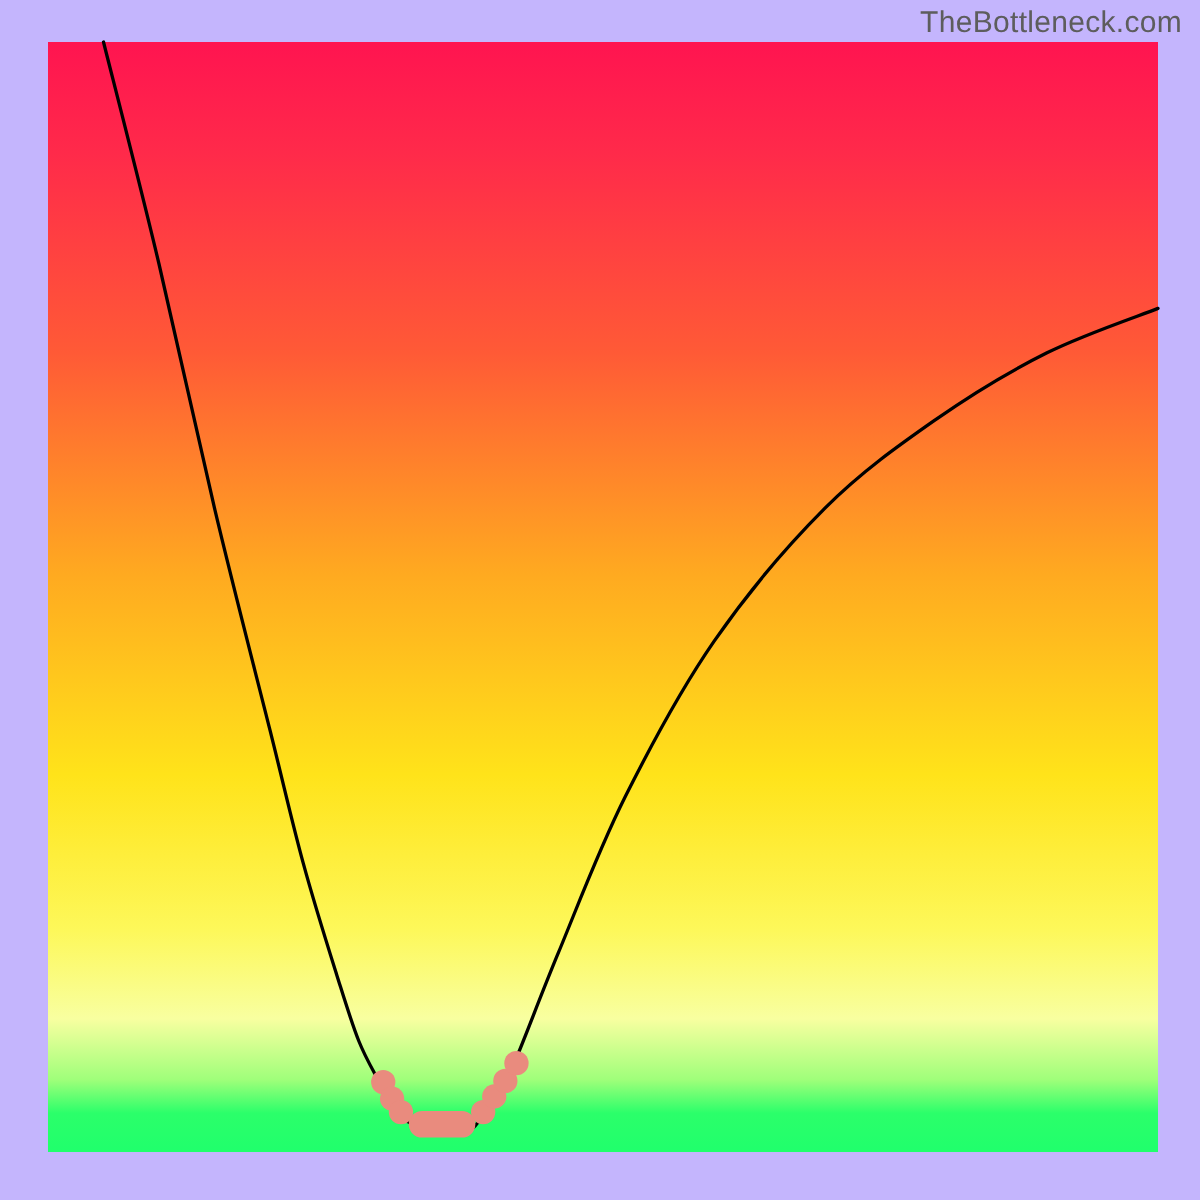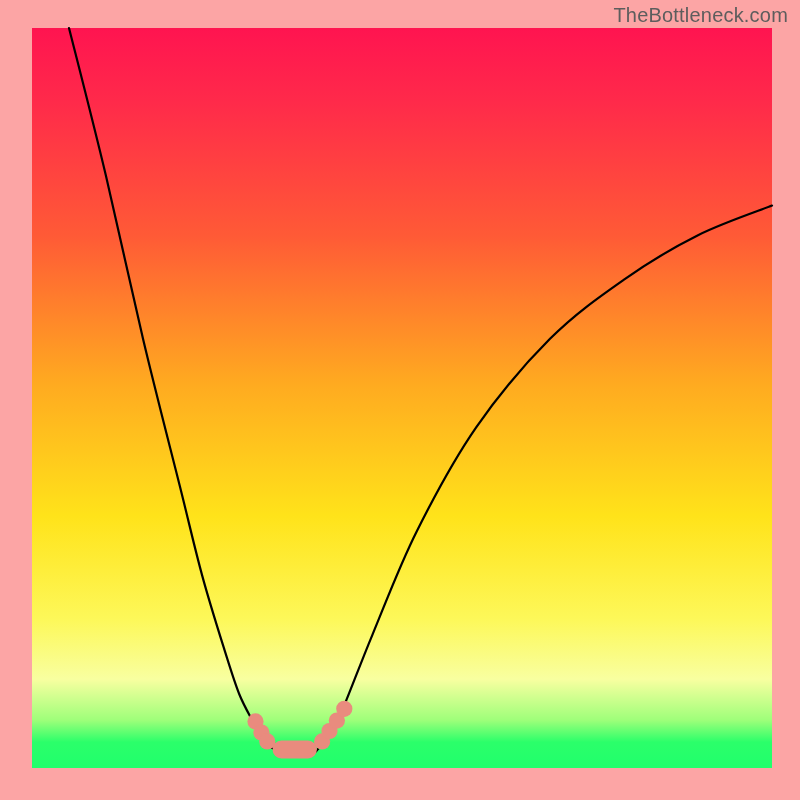--- a/index.html
+++ b/index.html
@@ -8,21 +8,21 @@
     width: 800px;
     height: 800px;
     background: #000;
     overflow: hidden;
     font-family: Arial, Helvetica, sans-serif;
   }
   .stage {
     position: relative;
     width: 800px;
     height: 800px;
-    background: #fca5a5;
+    background: #c4b5fd;
   }
   .watermark {
     position: absolute;
     top: 4px;
     right: 12px;
     font-size: 20px;
     font-weight: 500;
     color: #5d5d5d;
     letter-spacing: 0.2px;
     z-index: 10;

